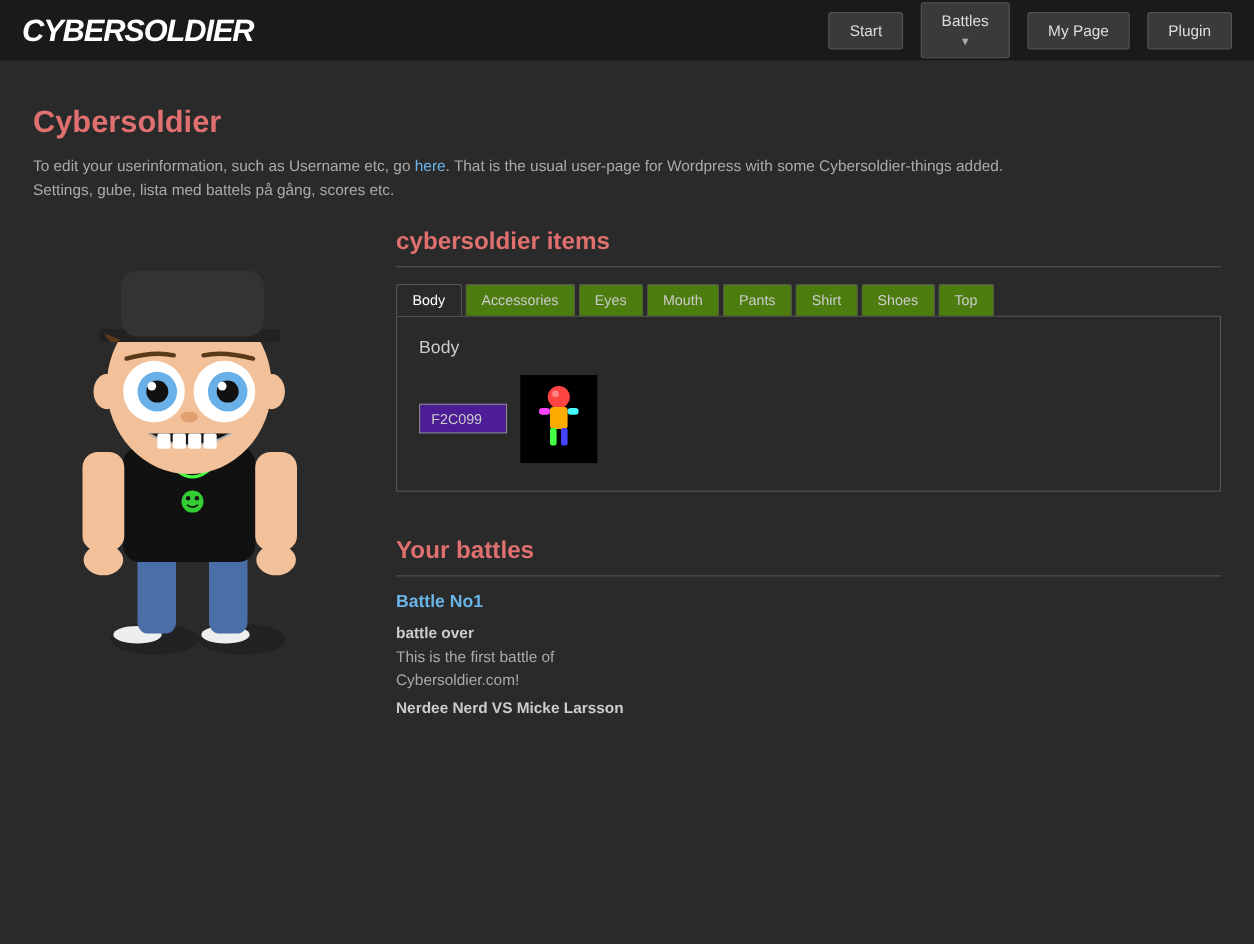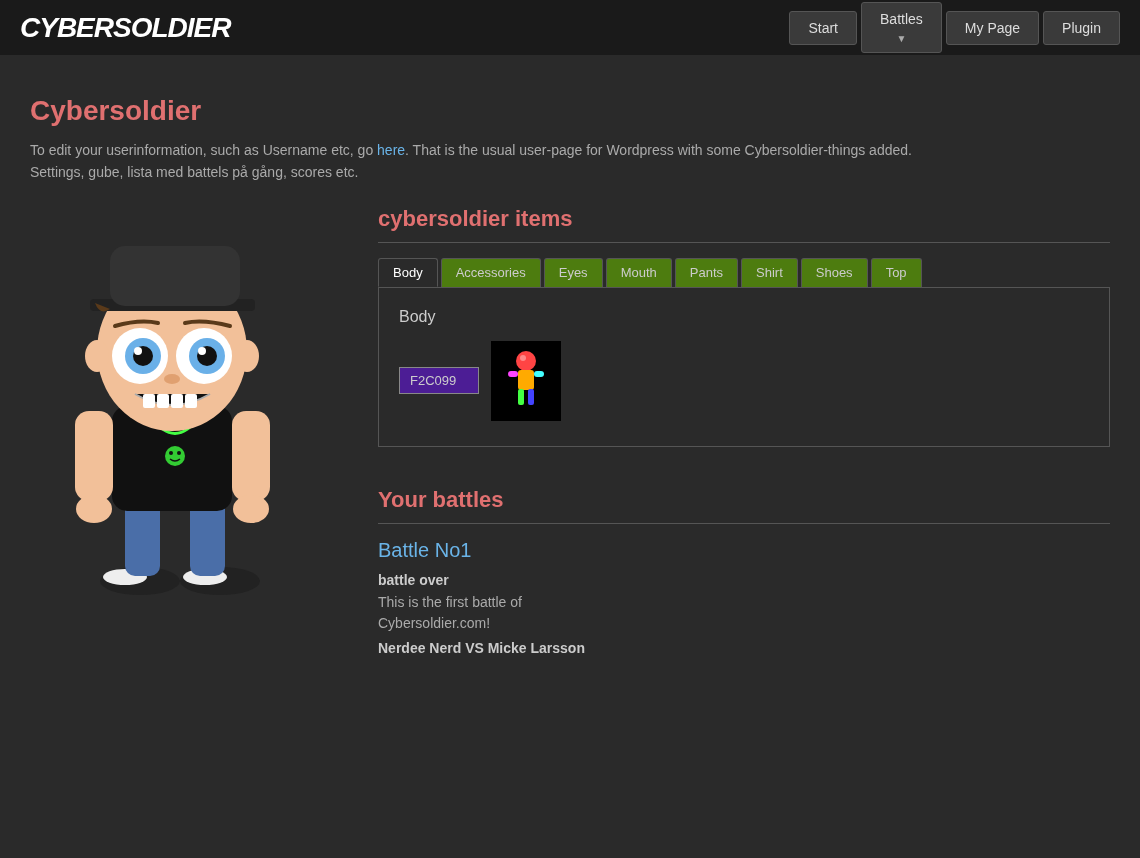--- a/index.html
+++ b/index.html
@@ -27,21 +27,21 @@
       font-size: 28px;
       font-weight: bold;
       font-family: 'Arial Black', Arial, sans-serif;
       letter-spacing: -1px;
       text-transform: uppercase;
       font-style: italic;
     }
 
     .nav-links {
       display: flex;
-      gap: 4px;
+      gap: 16px;
       align-items: center;
     }
 
     .nav-btn {
       background: #3a3a3a;
       color: #ddd;
       border: 1px solid #555;
       padding: 8px 18px;
       cursor: pointer;
       font-size: 14px;
@@ -80,21 +80,21 @@
     }
 
     .description a {
       color: #6ab4e8;
       text-decoration: none;
     }
 
     
     .two-col {
       display: flex;
-      gap: 48px;
+      gap: 30px;
       align-items: flex-start;
     }
 
     .left-col {
       width: 300px;
       flex-shrink: 0;
     }
 
     .right-col {
       flex: 1;
@@ -193,23 +193,24 @@
     }
 
     
     .battles-section {
       margin-top: 40px;
     }
 
     .battle-link {
       color: #6ab4e8;
       text-decoration: none;
-      font-size: 20px;
+      font-size: 16px;
       display: block;
       margin-bottom: 10px;
+      font-weight: bold;
     }
 
     .battle-status {
       font-weight: bold;
       color: #ccc;
       margin-bottom: 4px;
     }
 
     .battle-desc {
       color: #aaa;

